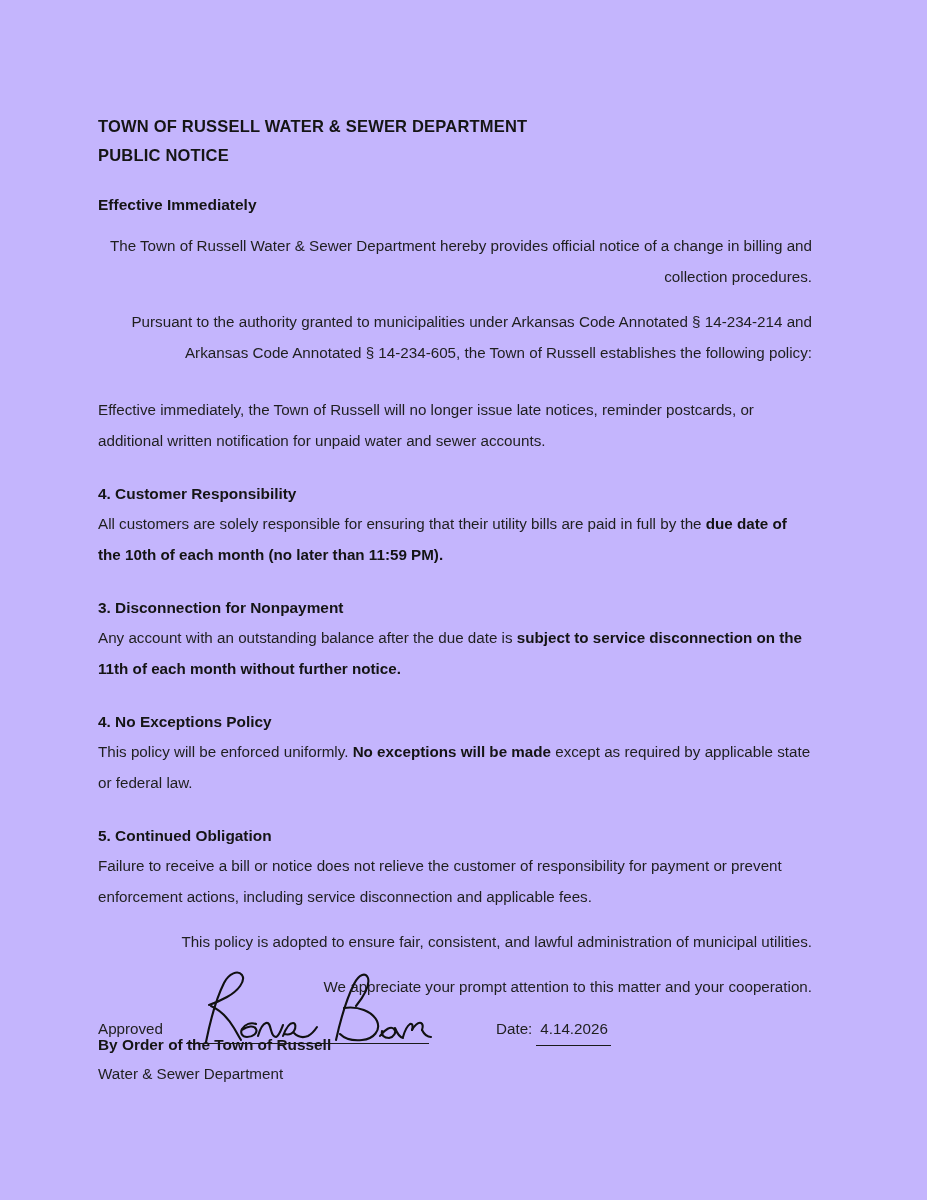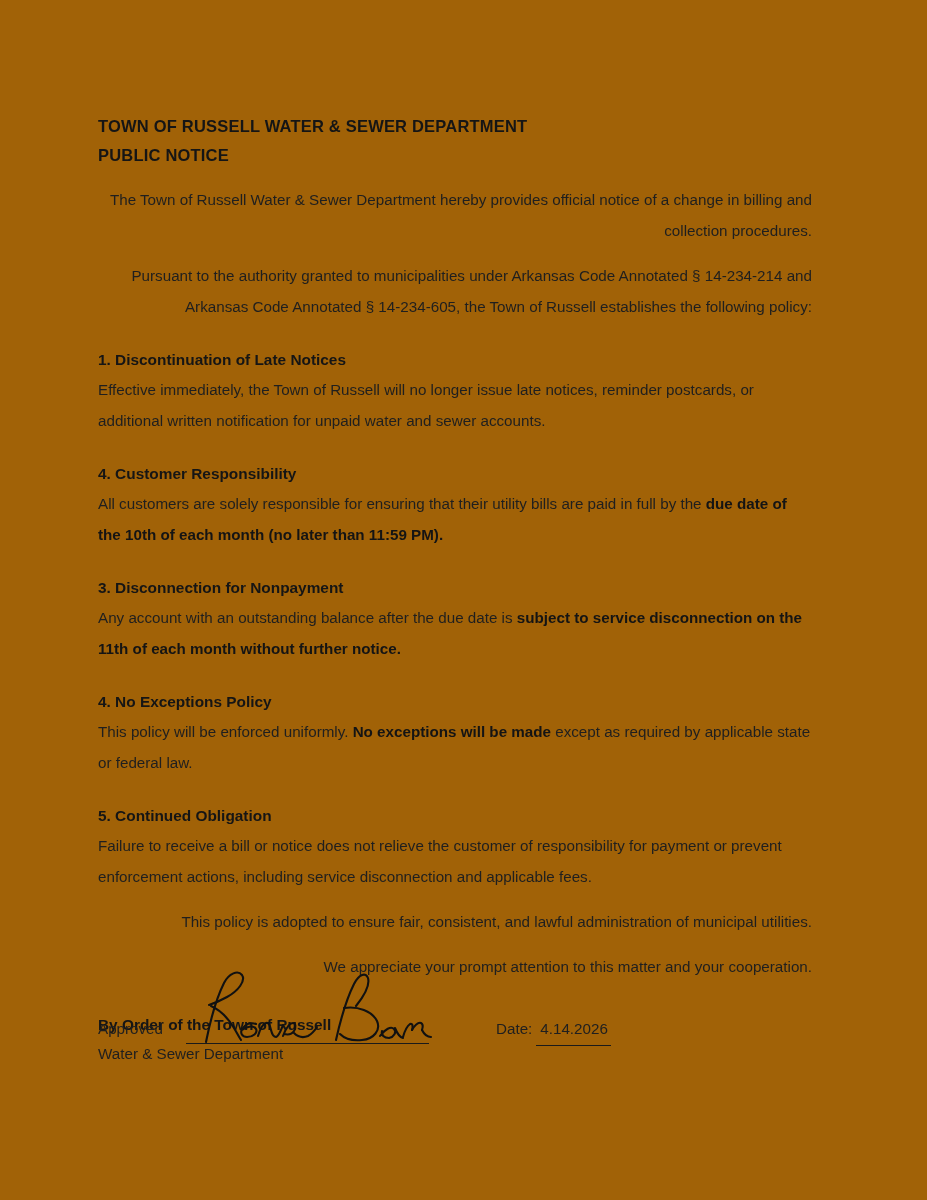--- a/index.html
+++ b/index.html
@@ -4,21 +4,21 @@
 <style>
   html, body {
     margin: 0;
     padding: 0;
     background: #ffffff;
   }
   .page {
     position: relative;
     width: 927px;
     height: 1200px;
-    background: #a16207;
+    background: #c4b5fd;
     overflow: hidden;
     font-family: "Liberation Sans", sans-serif;
     color: #1a1a1a;
   }
   .content {
     position: absolute;
     left: 98px;
     top: 112px;
     width: 714px;
   }
@@ -124,26 +124,26 @@
 
 <div class="page">
 
   <div class="content">
 
     <div>
       <div class="title-line">TOWN OF RUSSELL WATER &amp; SEWER DEPARTMENT</div>
       <div class="title-line">PUBLIC NOTICE</div>
     </div>
 
+    <div class="subhead">Effective Immediately</div>
 
     <p class="body">The Town of Russell Water &amp; Sewer Department hereby provides official notice of a change in billing and collection procedures.</p>
     <p class="body">Pursuant to the authority granted to municipalities under Arkansas Code Annotated § 14-234-214 and Arkansas Code Annotated § 14-234-605, the Town of Russell establishes the following policy:</p>
 
     <div class="section">
-      <div class="section-head">1. Discontinuation of Late Notices</div>
       <p class="section-body"><span>Effective immediately, the Town of Russell will no longer issue late notices, reminder postcards, or additional written notification for unpaid water and sewer accounts.</span><b></b><span></span></p>
     </div>
 
     <div class="section">
       <div class="section-head">4. Customer Responsibility</div>
       <p class="section-body"><span>All customers are solely responsible for ensuring that their utility bills are paid in full by the </span><b>due date of the 10th of each month (no later than 11:59 PM).</b><span></span></p>
     </div>
 
     <div class="section">
       <div class="section-head">3. Disconnection for Nonpayment</div>

